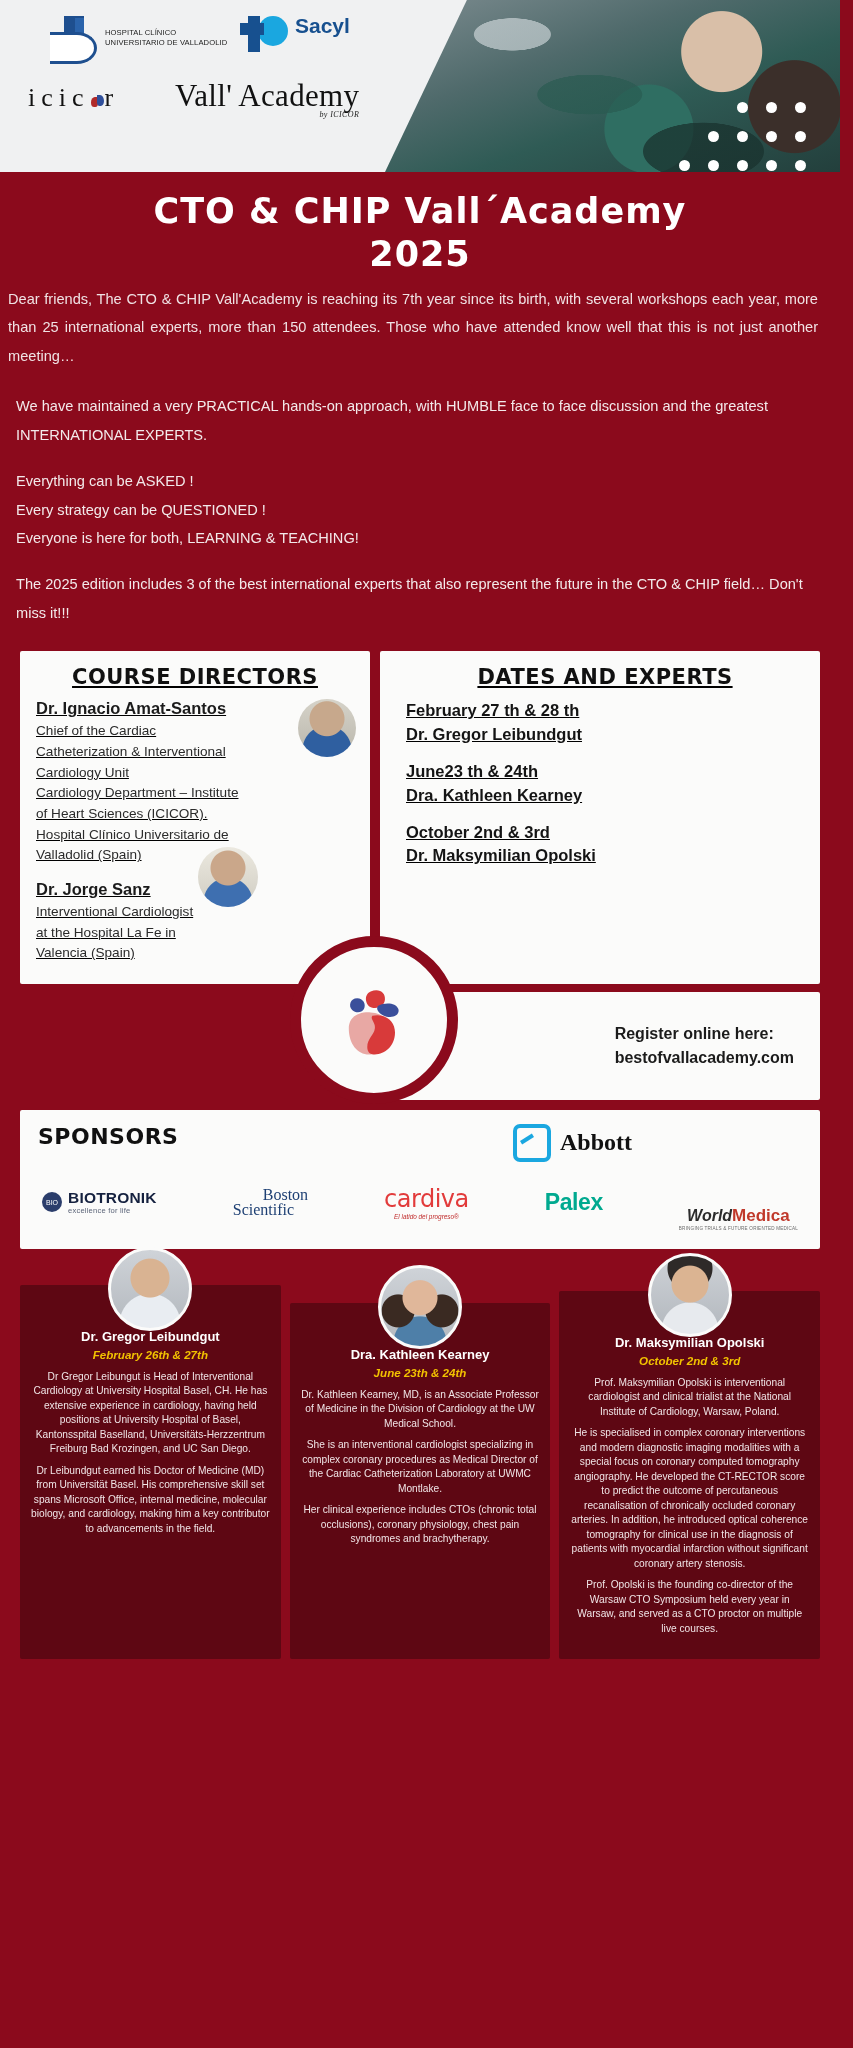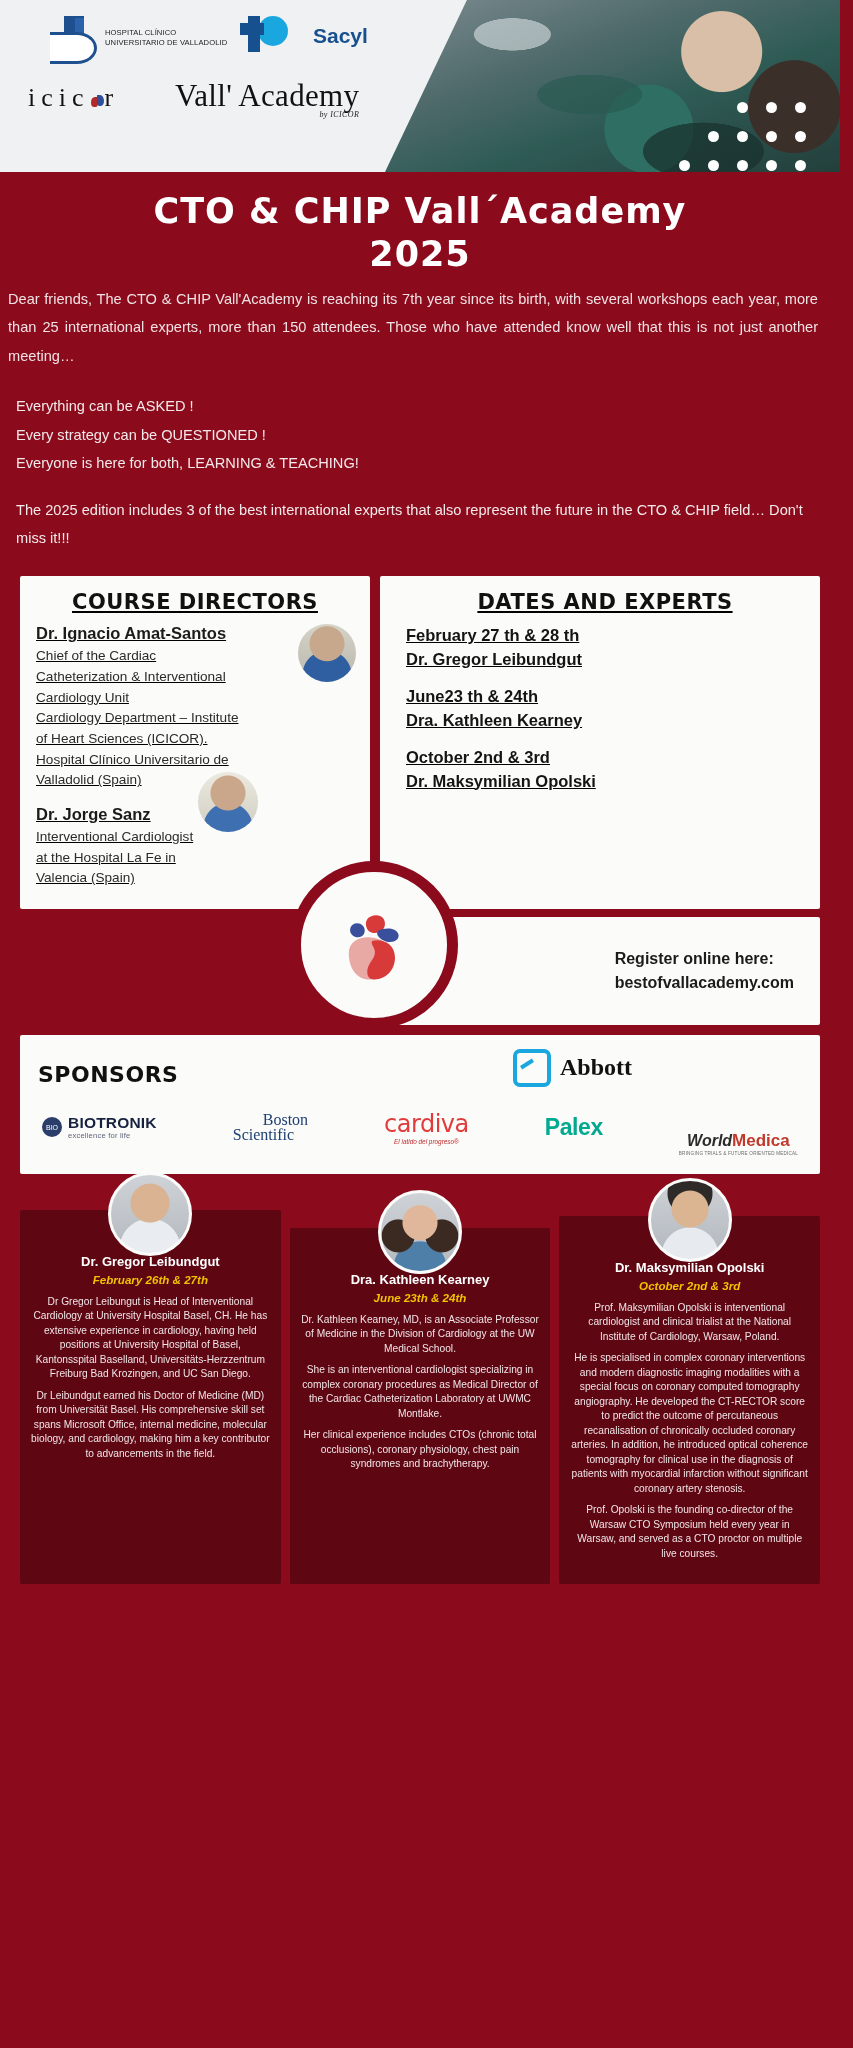--- a/index.html
+++ b/index.html
@@ -31,21 +31,21 @@
   }
   .logos{position:absolute;left:0;top:0;width:455px;height:172px;}
 
   .logo-hcuv{position:absolute;left:50px;top:16px;display:flex;align-items:center;gap:9px;}
   .hcuv-mark{width:46px;height:44px;position:relative;}
   .hcuv-mark .b1{position:absolute;left:14px;top:0;width:20px;height:30px;background:#1e4f8f;}
   .hcuv-mark .b2{position:absolute;left:25px;top:2px;width:9px;height:26px;background:#2a63ab;}
   .hcuv-mark .sw{position:absolute;left:0;top:16px;width:44px;height:26px;border:3px solid #1e4f8f;border-radius:0 60% 60% 0/0 70% 70% 0;border-left:none;background:#fff;}
   .hcuv-txt{font-size:7.6px;line-height:1.28;color:#1b1b1b;letter-spacing:.1px;}
 
-  .logo-sacyl{position:absolute;left:240px;top:14px;display:flex;align-items:center;gap:25px;}
+  .logo-sacyl{position:absolute;left:240px;top:14px;display:flex;align-items:flex-start;gap:7px;}
   .sacyl-mark{width:48px;height:44px;position:relative;}
   .sacyl-mark .cy{position:absolute;right:0;top:2px;width:30px;height:30px;border-radius:50%;background:#1aa7e0;}
   .sacyl-mark .cb1{position:absolute;left:0;top:9px;width:24px;height:12px;background:#17508f;}
   .sacyl-mark .cb2{position:absolute;left:8px;top:2px;width:12px;height:36px;background:#17508f;}
   .sacyl-word{font-size:21px;font-weight:bold;color:#17508f;font-family:"Liberation Sans",sans-serif;}
 
   .logo-icicor{position:absolute;left:28px;top:83px;display:flex;align-items:center;}
   .icicor-txt{font-family:"Liberation Serif",serif;font-size:26px;letter-spacing:6px;color:#111;}
   .icicor-heart{display:inline-block;width:13px;height:13px;margin:0 1px;position:relative;top:3px;}
   .icicor-heart .hl{position:absolute;left:0;top:2px;width:7px;height:10px;background:#b02a2a;border-radius:60% 0 40% 50%;}
@@ -117,21 +117,21 @@
 
   .heart-badge{
     position:absolute;left:290px;top:-48px;width:146px;height:146px;border-radius:50%;
     background:#fbfbfa;border:11px solid #8b0a1c;z-index:6;
     display:flex;align-items:center;justify-content:center;
   }
   .heart-svg{width:84px;height:84px;}
 
   
   .sponsors{margin:10px 20px 0 20px;background:#fbfbfa;border-radius:2px;padding:14px 18px 18px 18px;}
-  .sp-top{display:flex;align-items:flex-end;justify-content:space-between;padding:0 0 6px 0;gap:28px;}
+  .sp-top{display:flex;align-items:flex-start;justify-content:space-between;padding:0 0 6px 0;gap:28px;}
   .sp-title{font-size:22px;color:#111;letter-spacing:.5px;}
   .abbott{display:flex;align-items:center;gap:9px;margin-right:170px;}
   .abbott-mark{width:30px;height:30px;border:4px solid #1aa7e0;border-radius:7px;position:relative;}
   .abbott-mark:after{content:"";position:absolute;left:3px;top:9px;width:14px;height:4px;background:#1aa7e0;transform:rotate(-32deg);}
   .abbott-word{font-family:"Liberation Serif",serif;font-weight:bold;font-size:24px;color:#111;}
   .sp-row{display:flex;align-items:center;justify-content:space-between;padding:6px 4px 0 4px;}
 
   .sp{display:flex;align-items:center;}
   .biotronik{gap:6px;}
   .bio-mark{width:20px;height:20px;border-radius:50%;background:#2b3d6b;color:#fff;font-size:7px;display:flex;align-items:center;justify-content:center;}
@@ -249,20 +249,21 @@
 
   <div class="title-wrap">
     <div class="title stencil">
       <span class="l1">CTO &amp; CHIP Vall´Academy</span>
       <span class="l2">2025</span>
     </div>
   </div>
 
   <div class="intro">
     <p class="p-just">Dear friends, The CTO &amp; CHIP Vall'Academy is reaching its 7th year since its birth, with several workshops each year, more than 25 international experts, more than 150 attendees. Those who have attended know well that this is not just another meeting…</p>
+    <p class="p-block">We have maintained a very PRACTICAL hands-on approach, with HUMBLE face to face discussion and the greatest INTERNATIONAL EXPERTS.</p>
     <div class="p-block p-tight">
       <span class="ln">Everything can be ASKED !</span>
       <span class="ln">Every strategy can be QUESTIONED !</span>
       <span class="ln">Everyone is here for both, LEARNING &amp; TEACHING!</span>
     </div>
     <p class="p-block">The 2025 edition includes 3 of the best international experts that also represent the future in the CTO &amp; CHIP field… Don't miss it!!!</p>
   </div>
 
   <div class="cards">
 

